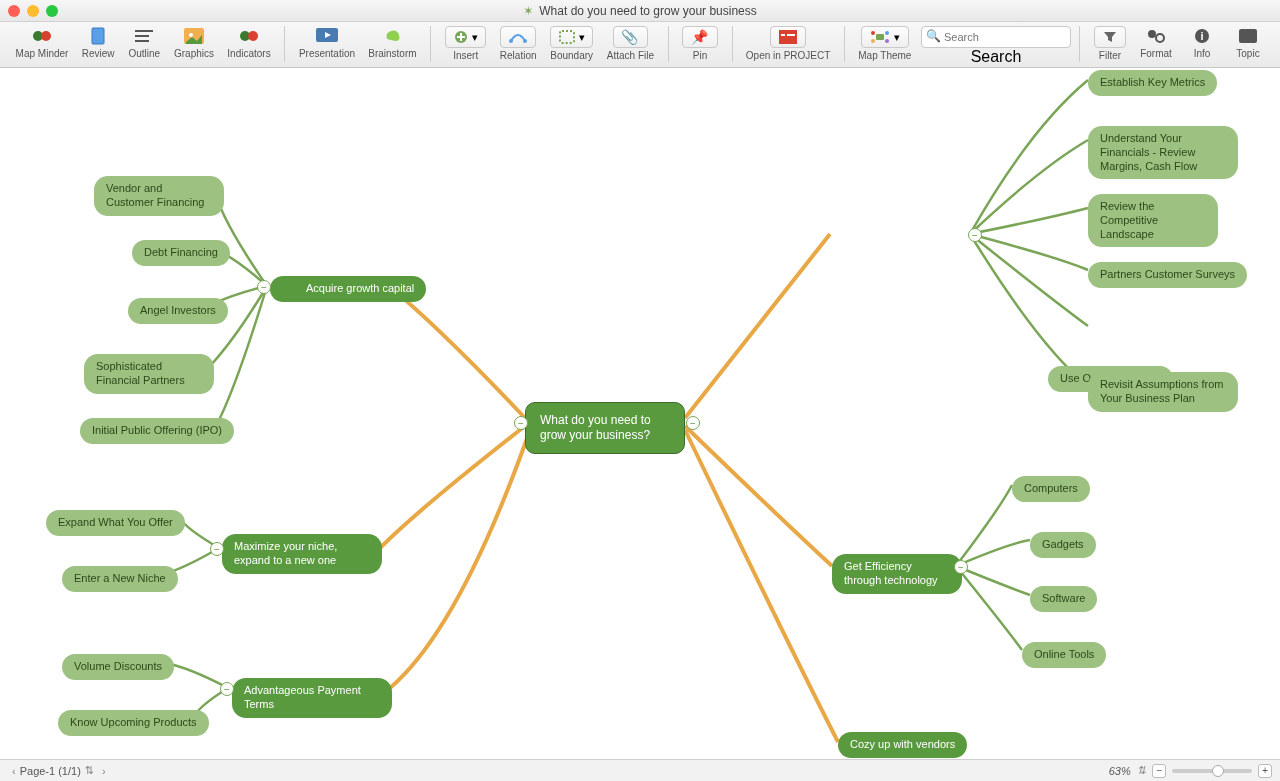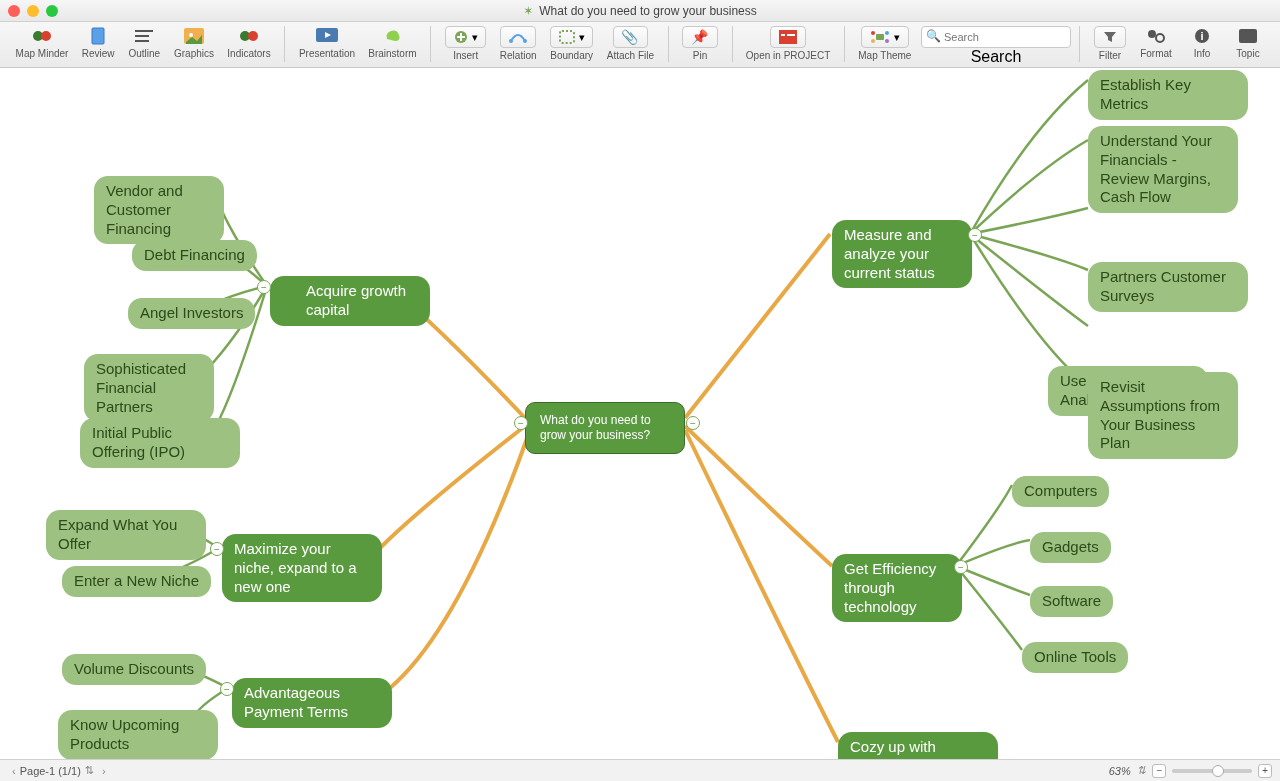--- a/index.html
+++ b/index.html
@@ -21,21 +21,21 @@
 .tool-btn { background:linear-gradient(#fdfdfd,#efefef); border:1px solid #c9c9c9; border-radius:4px; padding:2px 8px; height:22px; display:flex; align-items:center; gap:4px; font-size:11px;}
 .tool .tool-btn { min-width:30px; justify-content:center;}
 .spacer { flex:1; }
 .search-wrap { display:flex; flex-direction:column; align-items:center;}
 .search-wrap input { width:150px; height:22px; border:1px solid #c9c9c9; border-radius:4px; padding:0 6px 0 22px; font-size:11px; background: #fff;}
 .search-wrap .search-box{position:relative;}
 .search-wrap .mag{position:absolute; left:5px; top:3px; font-size:12px; color:#888;}
 
 
 .canvas { position:absolute; top:68px; left:0; right:0; bottom:22px; background:#fff; overflow:hidden;}
-.node { position:absolute; background:#5a9a3f; color:#fff; font-size:15px; padding:6px 12px; border-radius:14px; max-width:160px; line-height:1.25;}
+.node { position:absolute; background:#5a9a3f; color:#fff; font-size:11px; padding:6px 12px; border-radius:14px; max-width:160px; line-height:1.25;}
 .node.light { background:#9cc181; color:#2d4a1a; }
 .node.central { background:#5a9a3f; border-radius:10px; padding:10px 14px; font-size:12px; border:1px solid #3d6b2a;}
 .collapse { position:absolute; width:14px; height:14px; background:#fff; border:1px solid #7aa556; border-radius:50%; font-size:10px; display:flex; align-items:center; justify-content:center; color:#5a9a3f;}
 
 svg.links { position:absolute; top:0; left:0; width:100%; height:100%; pointer-events:none;}
 path.orange { stroke:#e8a845; fill:none; stroke-width:4; }
 path.green { stroke:#7aa556; fill:none; stroke-width:2.5; }
 
 
 .statusbar { position:absolute; bottom:0; left:0; right:0; height:22px; background:#f2f2f2; border-top:1px solid #d0d0d0; display:flex; align-items:center; padding:0 8px; font-size:11px; color:#555;}
@@ -288,24 +288,24 @@
 <div class="node" style="left:222px; top:466px; max-width:160px;">Maximize your niche, expand to a new one</div>
 <div class="collapse" style="left:210px; top:474px;">−</div>
 <div class="node light" style="left:46px; top:442px;">Expand What You Offer</div>
 <div class="node light" style="left:62px; top:498px;">Enter a New Niche</div>
 
 <div class="node" style="left:232px; top:610px;">Advantageous Payment Terms</div>
 <div class="collapse" style="left:220px; top:614px;">−</div>
 <div class="node light" style="left:62px; top:586px;">Volume Discounts</div>
 <div class="node light" style="left:58px; top:642px;">Know Upcoming Products</div>
 
-<div class="node" style="left:832px; top:152px; max-width:140px;">Measure and analyze your current status</div>
 <div class="collapse" style="left:968px; top:160px;">−</div>
 <div class="node light" style="left:1088px; top:2px;">Establish Key Metrics</div>
 <div class="node light" style="left:1088px; top:58px; max-width:150px;">Understand Your Financials - Review Margins, Cash Flow</div>
+<div class="node light" style="left:1088px; top:126px; max-width:130px;">Review the Competitive Landscape</div>
 <div class="node light" style="left:1088px; top:194px;">Partners Customer Surveys</div>
 <div class="node light" style="left:1048px; top:250px;margin-top:48px;">Use Online Analytics</div>
 <div class="node light" style="left:1088px; top:304px; max-width:150px;">Revisit Assumptions from Your Business Plan</div>
 
 <div class="node" style="left:832px; top:486px; max-width:130px;">Get Efficiency through technology</div>
 <div class="collapse" style="left:954px; top:492px;">−</div>
 <div class="node light" style="left:1012px; top:408px;">Computers</div>
 <div class="node light" style="left:1030px; top:464px;">Gadgets</div>
 <div class="node light" style="left:1030px; top:518px;">Software</div>
 <div class="node light" style="left:1022px; top:574px;">Online Tools</div>

